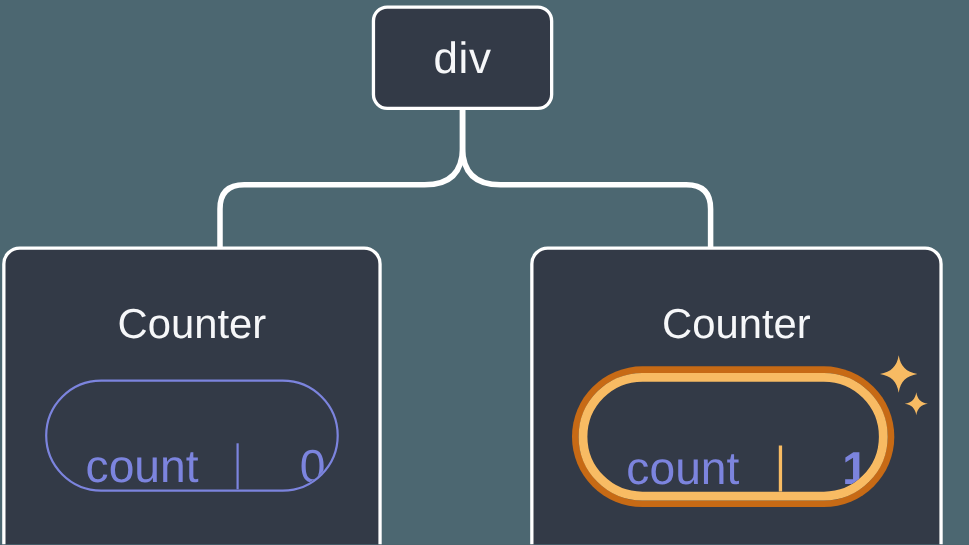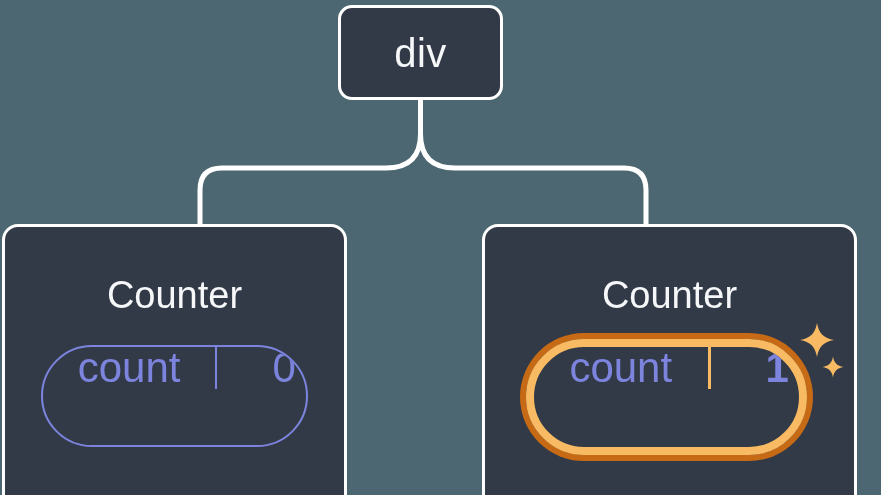--- a/index.html
+++ b/index.html
@@ -55,21 +55,21 @@
     color: var(--text-light, #F6F7F9);
     font-size: 38px;
     font-weight: 500;
     line-height: 44px;
   }
   .pill {
     position: absolute;
     box-sizing: border-box;
     border-radius: 999px;
     display: flex;
-    align-items: flex-start;
+    align-items: flex-end;
     overflow: hidden;
     gap: 45px;
   }
   .pill--plain {
     left: 36px; top: 118px;
     width: 267px; height: 102px;
     border: 2px solid var(--state-purple, #7C84DE);
   }
   .pill--highlighted {
     left: 41px; top: 112px;

